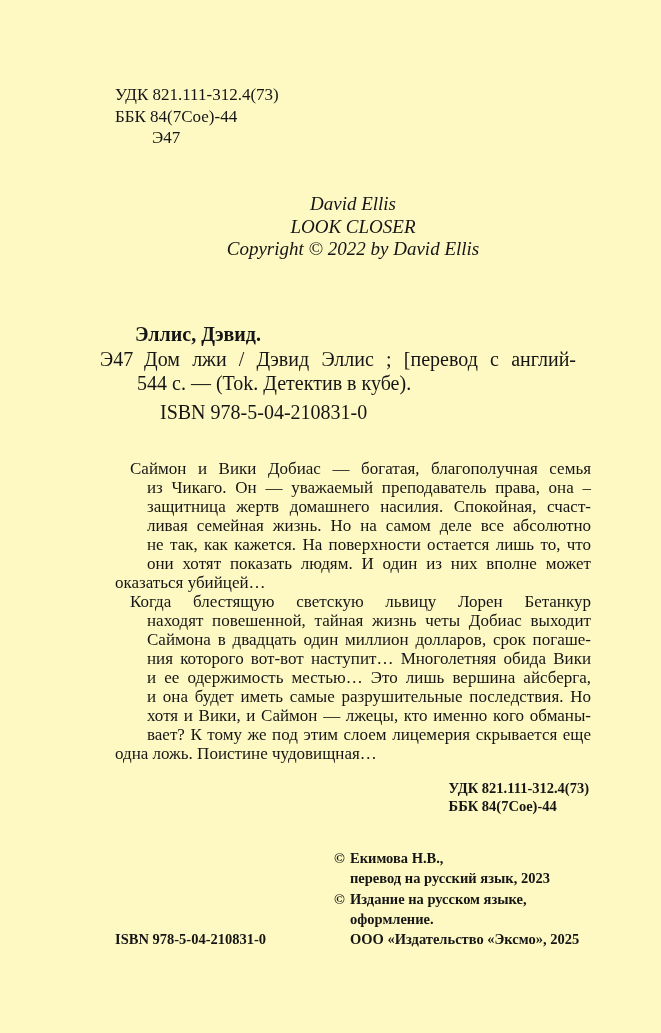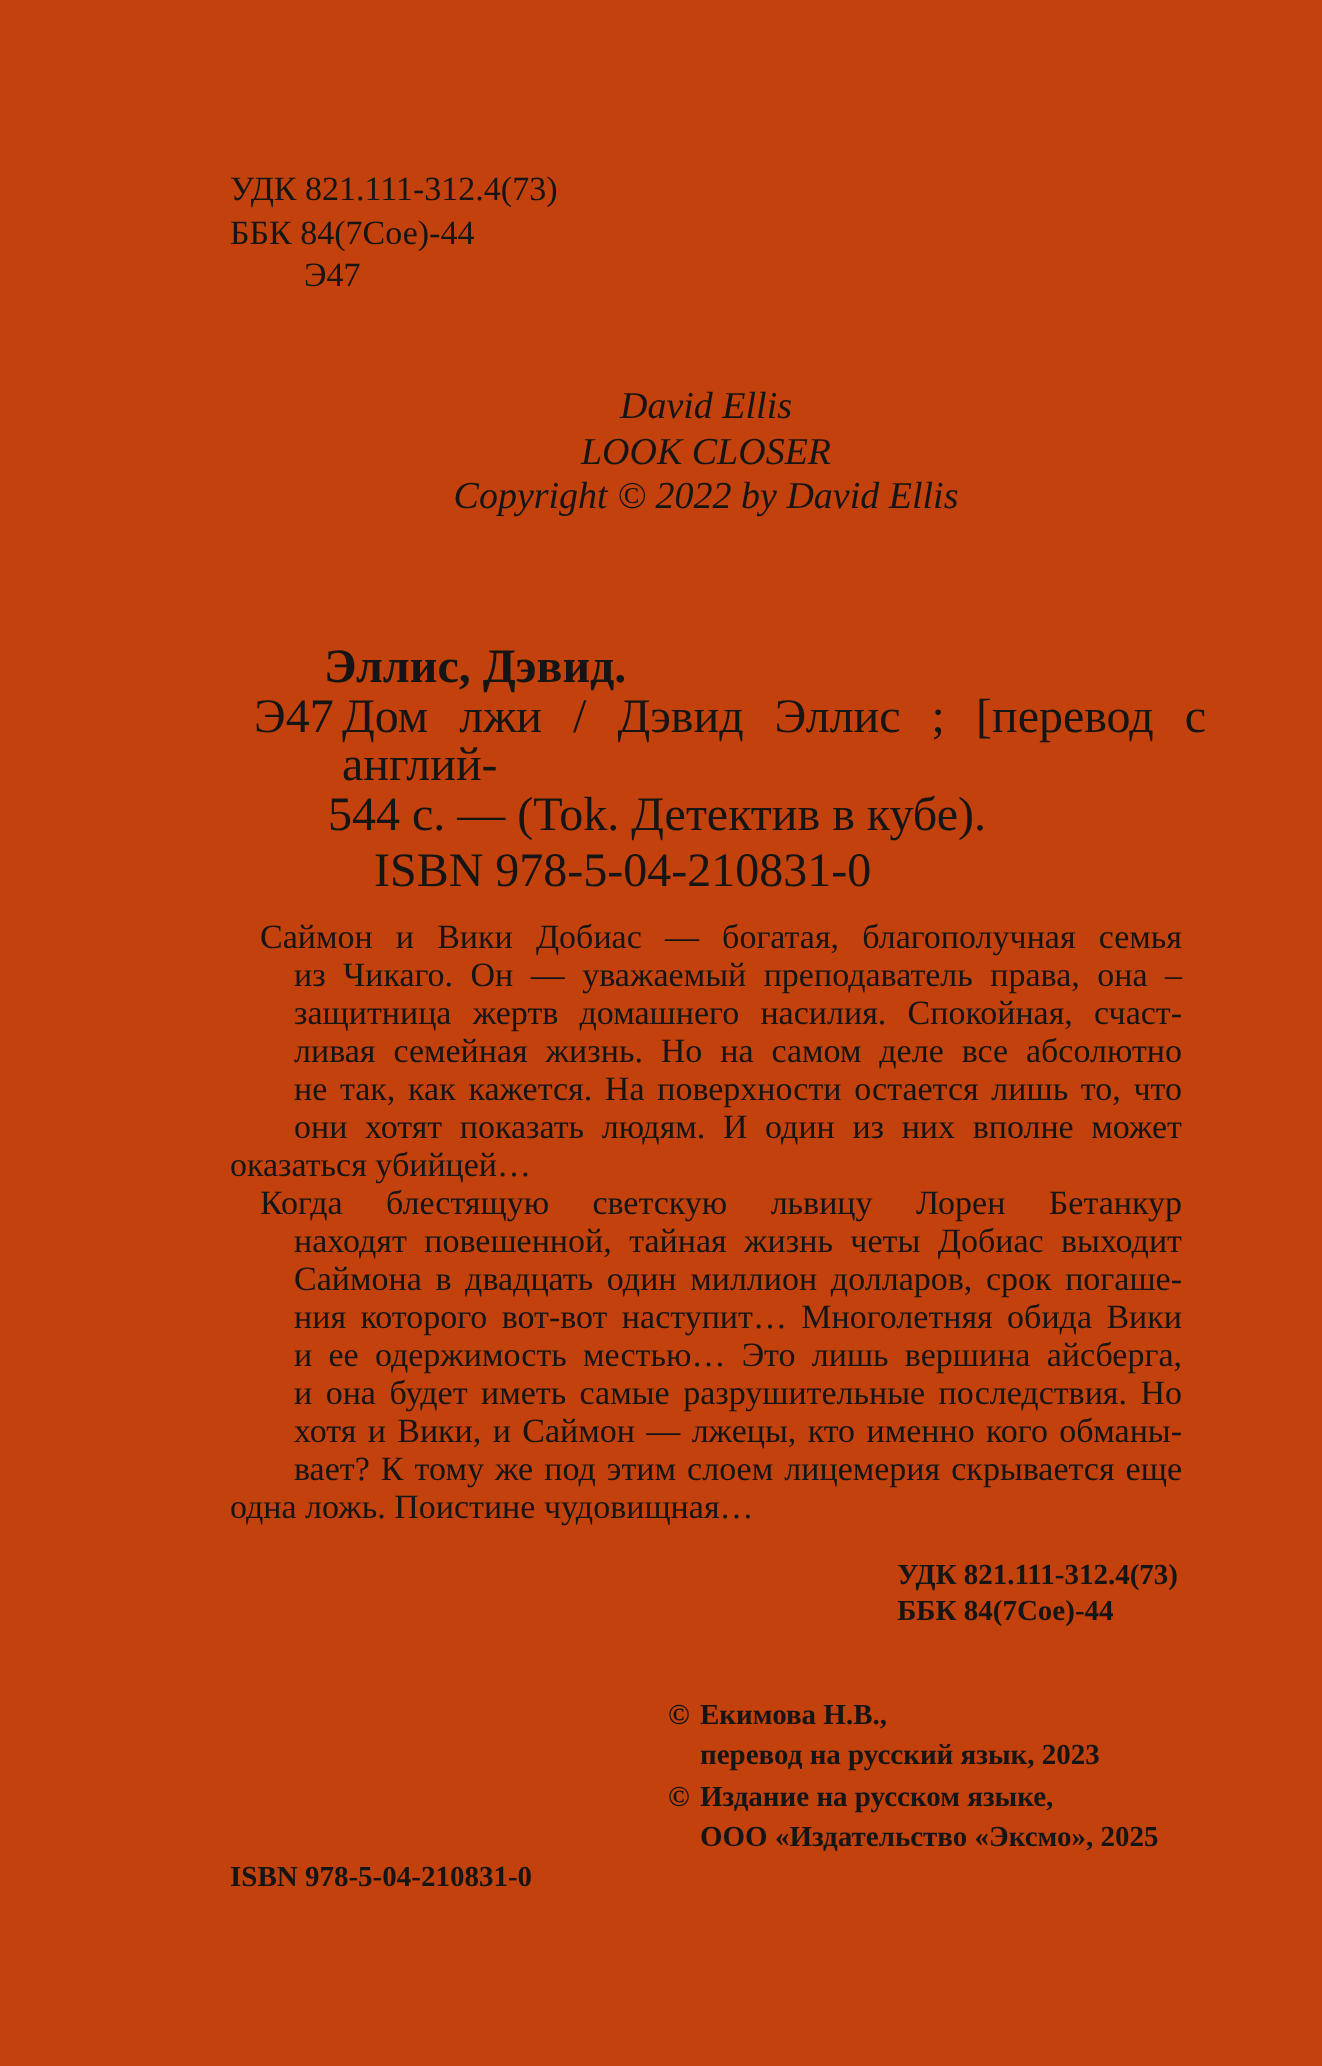--- a/index.html
+++ b/index.html
@@ -1,36 +1,36 @@
 <!DOCTYPE html>
 <html><head>
 <meta charset="utf-8">
 <style>
   html,body { margin:0; padding:0; background:#ffffff; }
   .page {
     position: relative;
     width: 661px;
     height: 1033px;
-    background: #c2410c;
+    background: #fef9c3;
     color: #151515;
     font-family: "Liberation Serif", "DejaVu Serif", serif;
     overflow: hidden;
   }
   .abs { position: absolute; }
 
   
   .top-codes { left:115px; top:84px; font-size:17px; line-height:21.5px; }
   .top-codes .sign { margin-left:37px; }
 
   
   .orig-title { left:115px; top:193px; width:476px; text-align:center;
                 font-size:19px; line-height:22.5px;font-style:italic; }
 
   
-  .bib { left:127px; top:322px; width:476px; font-size:24px; line-height:24.5px; }
+  .bib { left:100px; top:322px; width:476px; font-size:20px; line-height:24.5px; }
   .bib-head { margin-left:35px; font-weight:bold; }
   .bib-body { position:relative; }
   .bib-sign { position:absolute; left:0; top:0; }
   .bl { }
   .just { text-align:justify; text-align-last:justify;margin-left:32px; }
   .bl.l1 { margin-left:44px; }
   .bl.cont { margin-left:37px; }
   .bib-isbn { margin-left:60px; margin-top:4px; }
 
   
@@ -103,19 +103,20 @@
 
   <div class="abs cr">
     <div class="cr-item">
       <span class="cr-mark">©</span>
       <div>Екимова Н.В.,</div>
       <div>перевод на русский язык, 2023</div>
     </div>
     <div class="cr-item">
       <span class="cr-mark">©</span>
       <div>Издание на русском языке,</div>
+      <div>оформление.</div>
       <div>ООО «Издательство «Эксмо», 2025</div>
     </div>
   </div>
 
   <div class="abs bottom-isbn">ISBN 978-5-04-210831-0</div>
 
 </div>
 
 </body></html>

